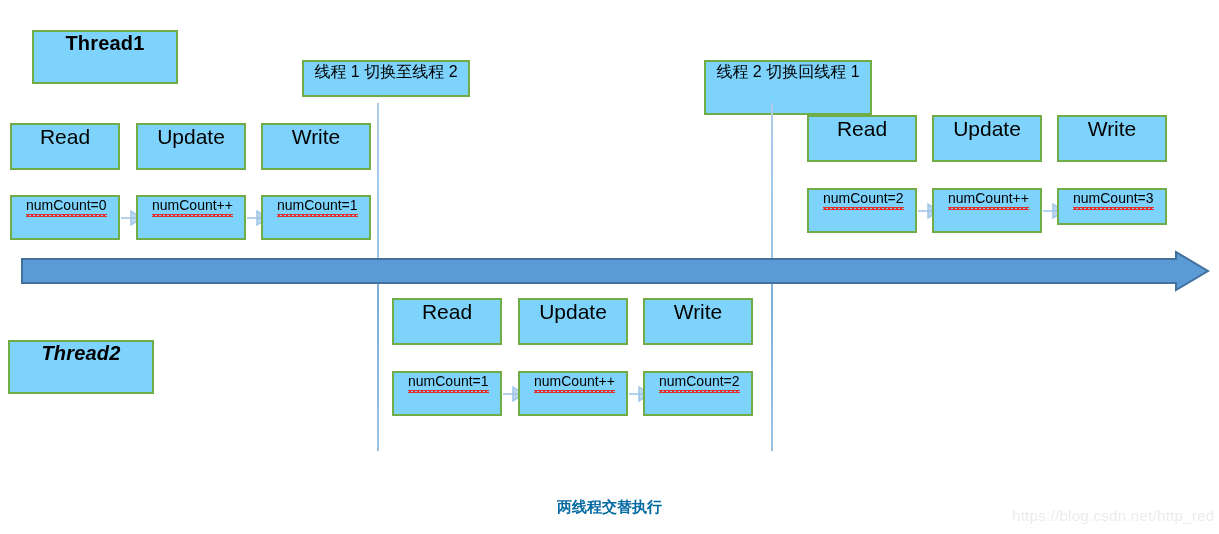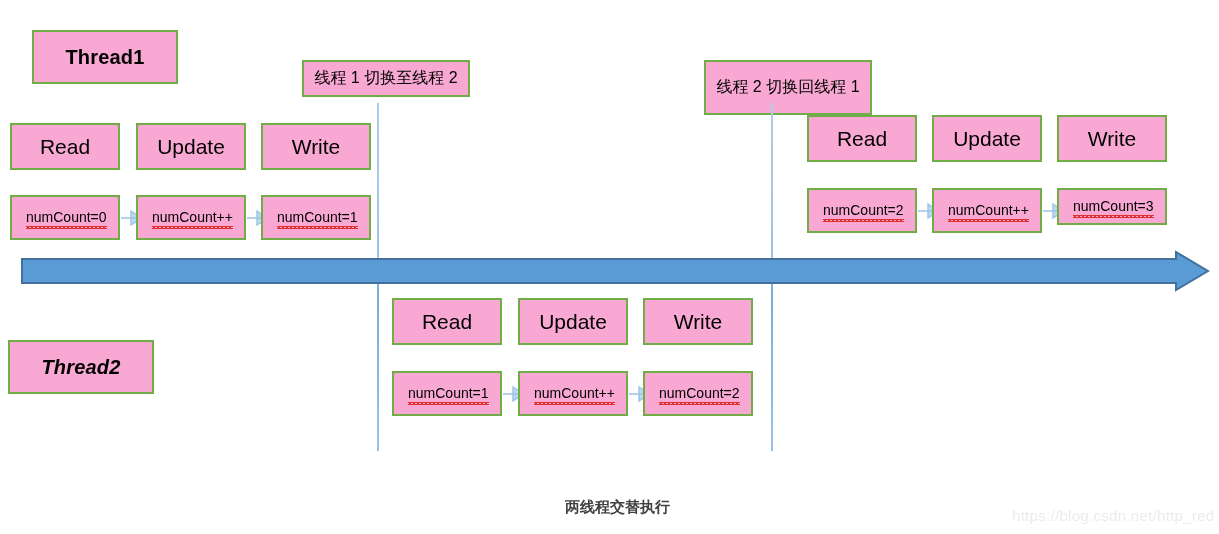--- a/index.html
+++ b/index.html
@@ -15,23 +15,23 @@
     background: #ffffff;
     overflow: hidden;
     font-family: "Liberation Sans", "DejaVu Sans", sans-serif;
   }
 
   
   .gbox {
     position: absolute;
     box-sizing: border-box;
     border: 2px solid #70AD47;
-    background: #f9a8d4;
+    background: #7dd3fc;
     display: flex;
-    align-items: center;
+    align-items: flex-start;
     justify-content: center;
     color: #000000;
     white-space: nowrap;
   }
   .gbox.thread-label {
     font-size: 20px;
     font-weight: bold;
     letter-spacing: .2px;
   }
   .gbox.op {
@@ -85,23 +85,22 @@
   
   .timeline {
     position: absolute;
   }
 
   
   .caption {
     position: absolute;
     font-size: 15px;
     font-weight: bold;
-    color: #404040;
+    color: #0369a1;
     white-space: nowrap;
-    margin-left: 8px;
   }
   .watermark {
     position: absolute;
     font-size: 15px;
     color: #ebebeb;
     white-space: nowrap;
     letter-spacing: .3px;
   }
 </style>
 </head>

